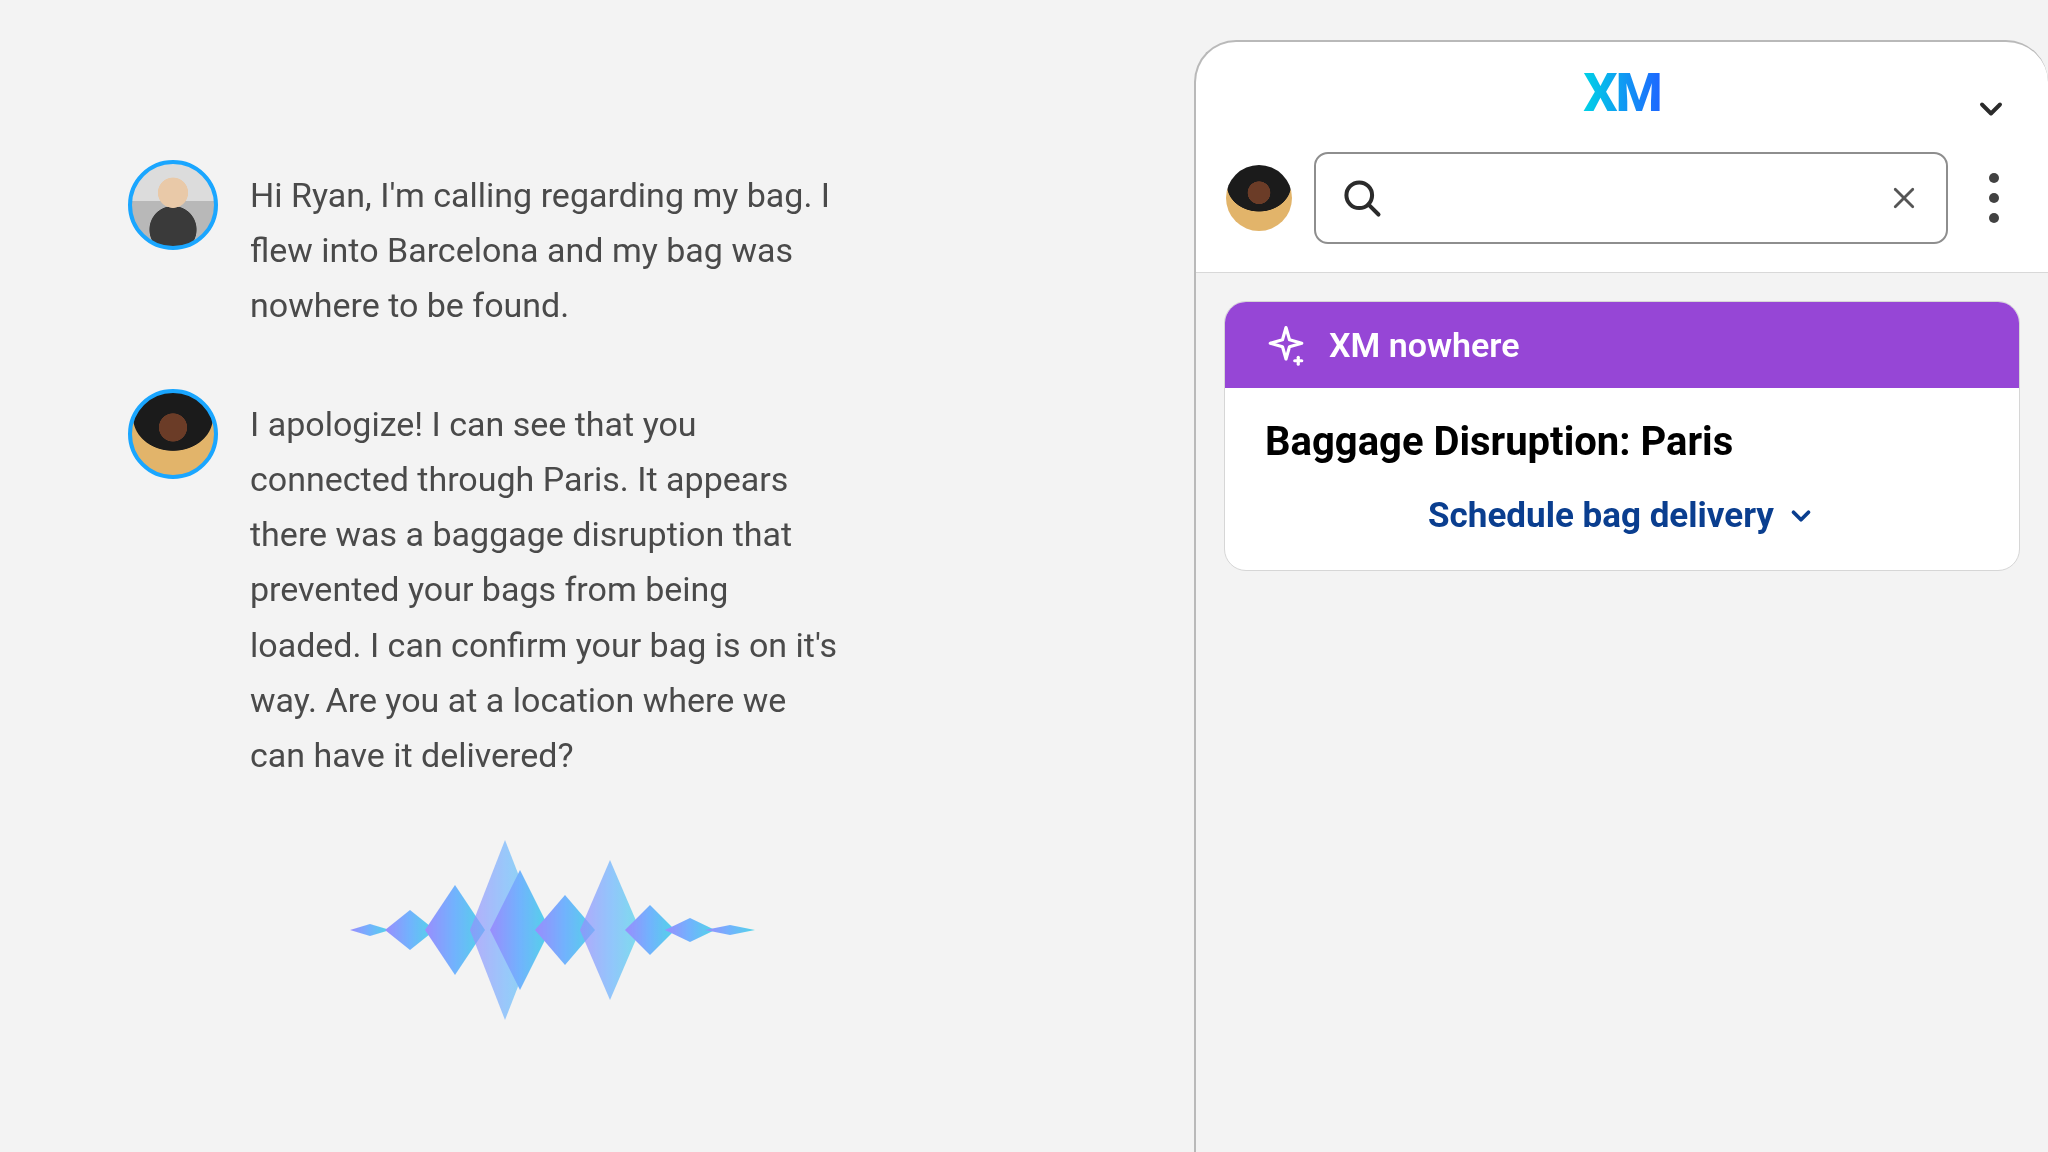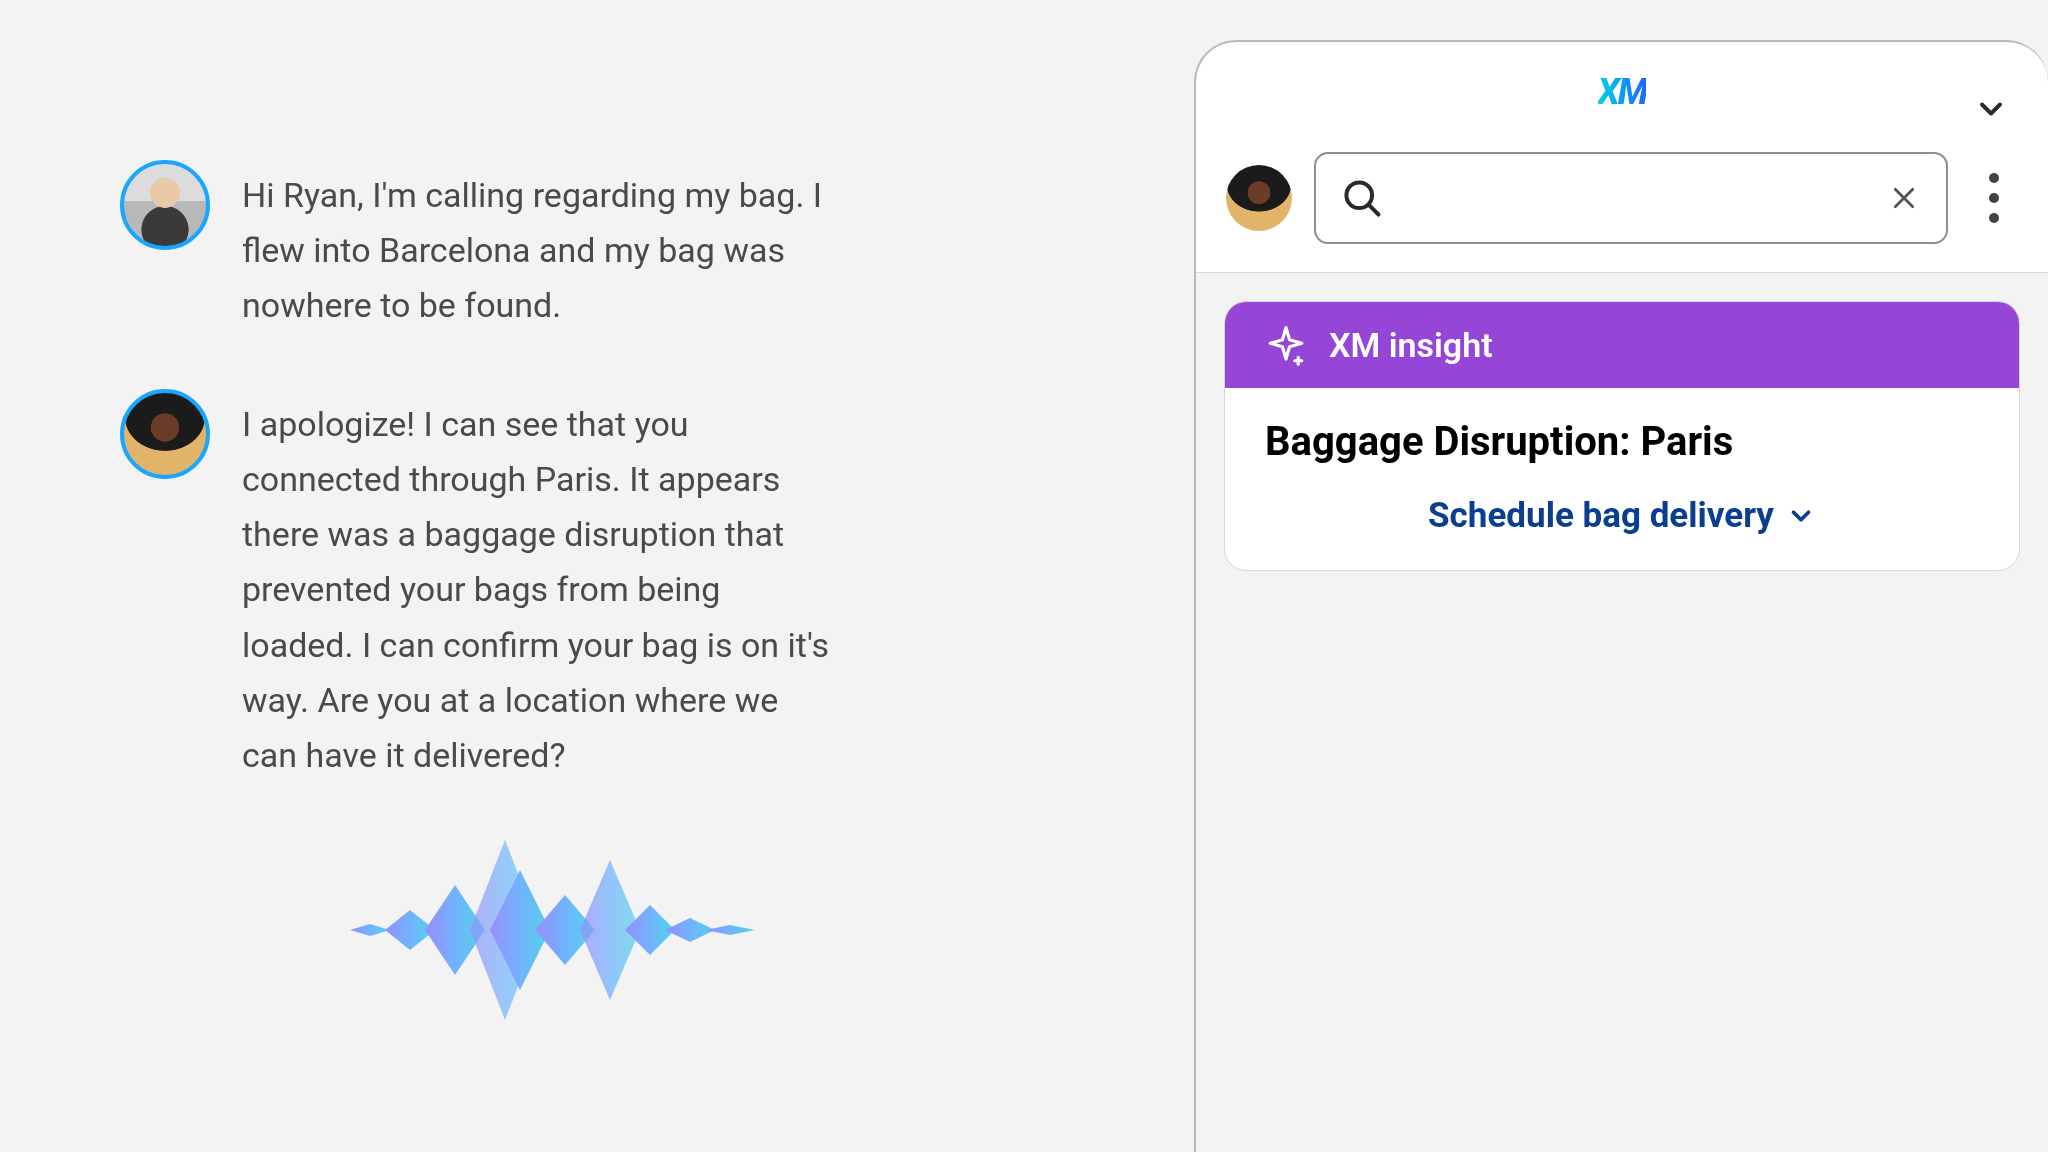--- a/index.html
+++ b/index.html
@@ -7,21 +7,21 @@
   body {
     background: #f3f3f3;
     font-family: -apple-system, BlinkMacSystemFont, "Segoe UI", Roboto, Helvetica, Arial, sans-serif;
     position: relative;
     overflow: hidden;
   }
 
   
   .transcript {
     position: absolute;
-    left: 120px;
+    left: 128px;
     top: 160px;
     width: 760px;
   }
   .msg {
     display: flex;
     align-items: flex-start;
     gap: 32px;
     margin-bottom: 56px;
   }
   .avatar {
@@ -90,23 +90,22 @@
   }
   .panel-header {
     position: relative;
     height: 86px;
     display: flex;
     align-items: center;
     justify-content: center;
   }
   .logo { margin-top: 14px; }
   .logo-text {
-    font-size: 36px;
+    font-size: 54px;
     font-weight: 800;
-    font-style: italic;
     letter-spacing: -2px;
     background: linear-gradient(90deg, #00d2e6 0%, #1e66ff 100%);
     -webkit-background-clip: text;
     background-clip: text;
     color: transparent;
     margin-top: 8px;
   }
   .collapse-btn {
     position: absolute;
     right: 34px;
@@ -300,21 +299,21 @@
   <div class="panel-body">
     <div class="insight-card">
       <div class="insight-header">
         <span class="sparkle">
           <svg width="42" height="42" viewBox="0 0 24 24" fill="none" stroke="#ffffff" stroke-width="1.8" stroke-linejoin="round" stroke-linecap="round">
             <path d="M12 2 L14 9 L21 11 L14 13 L12 20 L10 13 L3 11 L10 9 Z"></path>
             <line x1="19" y1="19" x2="19" y2="23"></line>
             <line x1="17" y1="21" x2="21" y2="21"></line>
           </svg>
         </span>
-        <span class="insight-header-title">XM insight</span>
+        <span class="insight-header-title">XM nowhere</span>
       </div>
       <div class="insight-body">
         <div class="insight-title">Baggage Disruption: Paris</div>
         <div class="insight-action">
           <span class="insight-action-label">Schedule bag delivery</span>
           <svg width="30" height="30" viewBox="0 0 24 24" fill="none" stroke="currentColor" stroke-width="3" stroke-linecap="round" stroke-linejoin="round">
             <polyline points="6 9 12 15 18 9"></polyline>
           </svg>
         </div>
       </div>

